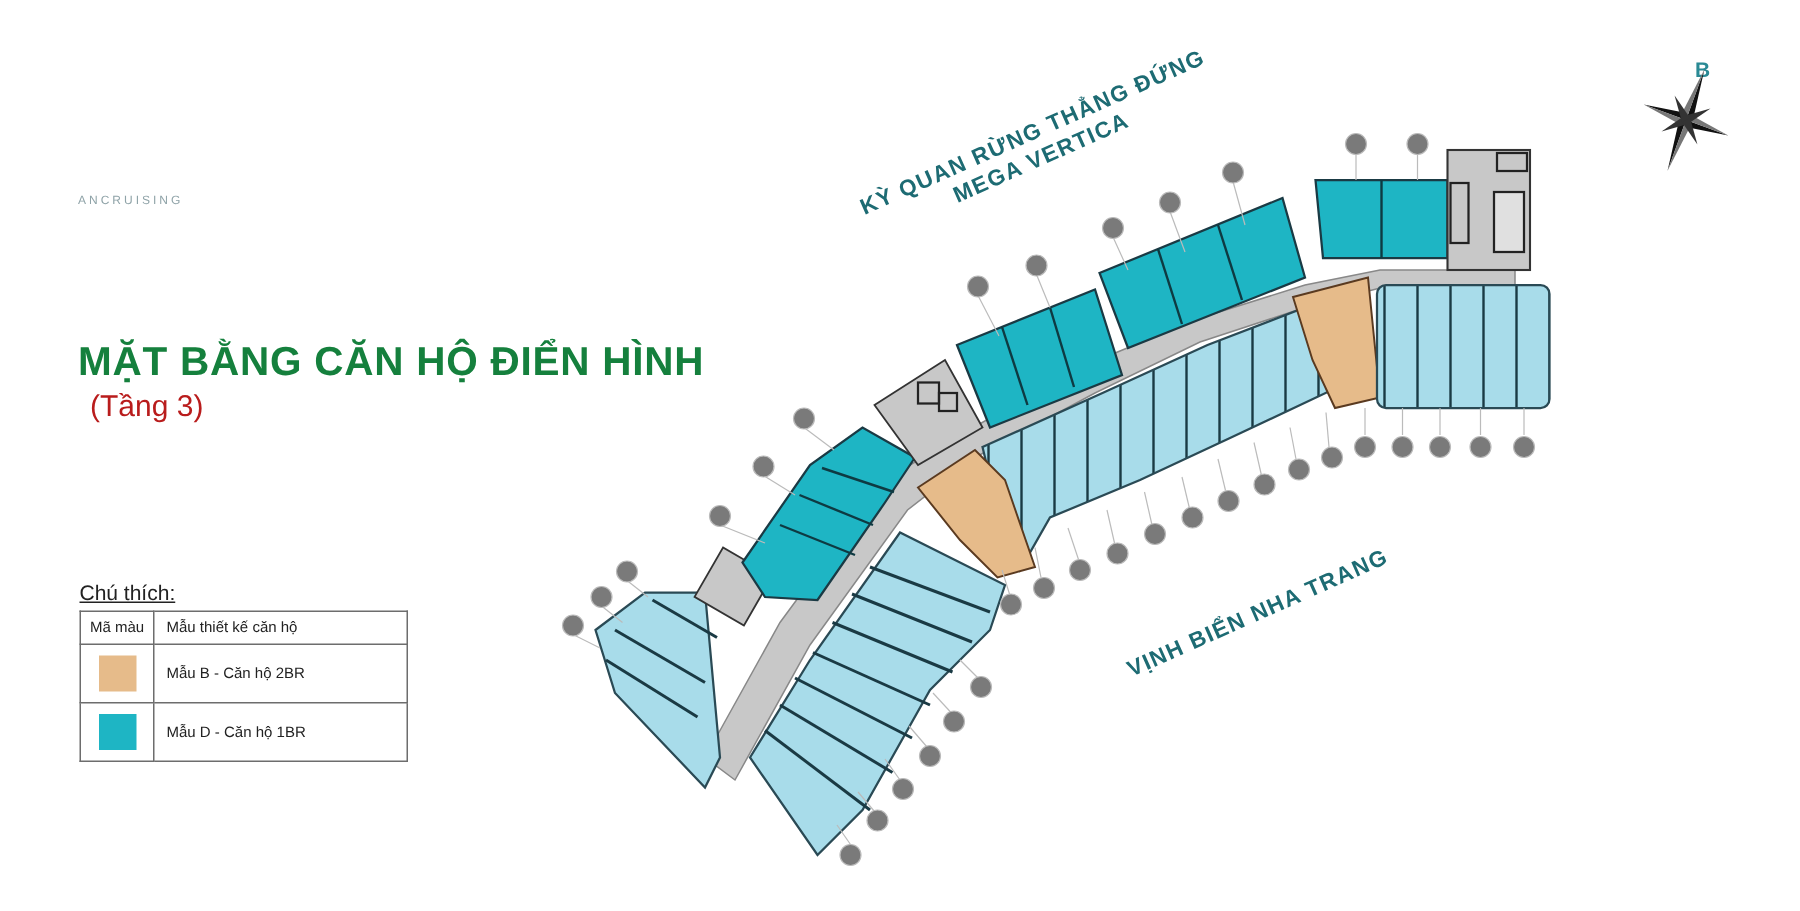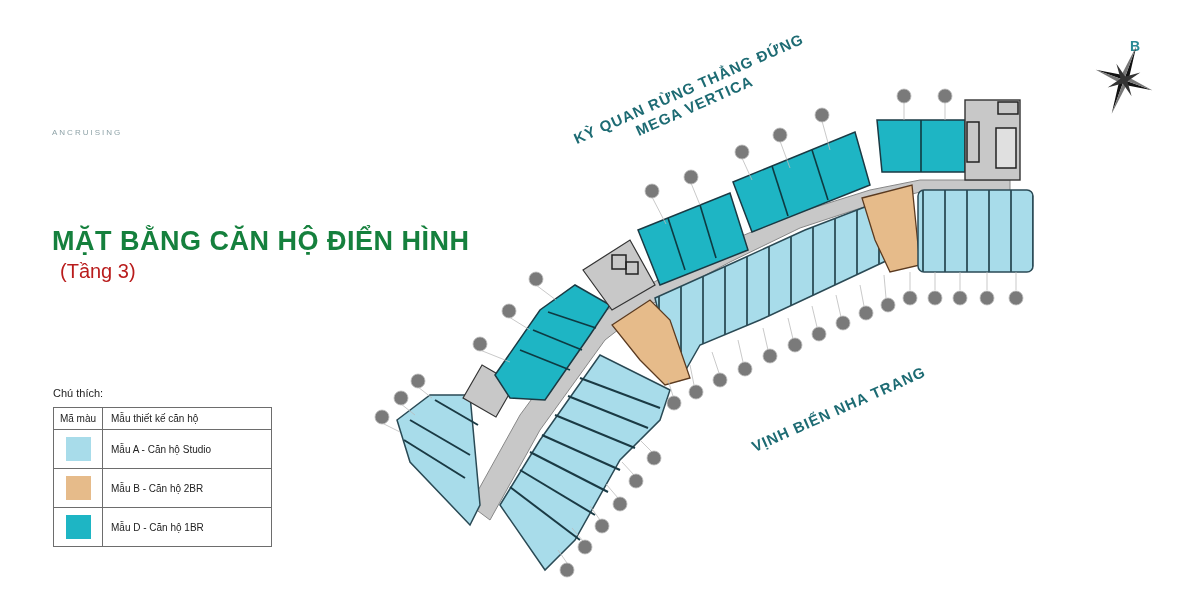--- a/index.html
+++ b/index.html
@@ -1,21 +1,21 @@
 <!DOCTYPE html>
 <html><head>
 <meta charset="utf-8">
 <style>
   html,body{margin:0;padding:0;background:#ffffff;}
   body{width:1200px;height:607px;position:relative;overflow:hidden;font-family:"Liberation Sans","DejaVu Sans",sans-serif;}
   .logo{position:absolute;left:52px;top:34px;width:88px;text-align:left;}
   .logo-text{font-size:8px;letter-spacing:2px;color:#8fa3a8;margin-top:4px;}
   .title{position:absolute;left:52px;top:226px;font-size:27px;font-weight:bold;color:#15803d;letter-spacing:0.5px;white-space:nowrap;}
   .subtitle{position:absolute;left:60px;top:260px;font-size:20px;color:#b91c1c;white-space:nowrap;}
-  .legend-caption{position:absolute;left:53px;top:387px;font-size:11px;color:#222;}
+  .legend-caption{position:absolute;left:53px;top:387px;font-size:14px;color:#222;text-decoration:underline;}
   table.legend{position:absolute;left:53px;top:407px;border-collapse:collapse;font-size:10px;color:#222;}
   table.legend td,table.legend th{border:1px solid #6d6d6d;height:38px;padding:0 8px;text-align:left;font-weight:normal;}
   table.legend th{height:21px;}
   table.legend th.c1,table.legend td.c1{width:48px;text-align:center;padding:0;}
   table.legend td.c2,table.legend th.c2{width:152px;margin-left:32px;}
   .swatch{display:inline-block;width:25px;height:24px;vertical-align:middle;}
   .map{position:absolute;left:0;top:0;}
   .compass{position:absolute;left:1088px;top:36px;}
   .compass-b{position:absolute;left:1130px;top:38px;font-size:14px;font-weight:bold;color:#2a8a95;}
   .label-rot{position:absolute;font-weight:bold;color:#1d6b73;white-space:nowrap;transform-origin:left bottom;letter-spacing:1px;}
@@ -49,24 +49,20 @@
 <div class="subtitle">(Tầng 3)</div>
 
 <div class="legend-caption">Chú thích:</div>
 <table class="legend">
   <tbody>
       <tr>
     <th class="c1">Mã màu</th>
     <th class="c2">Mẫu thiết kế căn hộ</th>
   </tr>
   <tr>
-    <td class="c1"><span class="swatch" style="background:#a8dcea"></span></td>
-    <td class="c2">Mẫu A - Căn hộ Studio</td>
-  </tr>
-  <tr>
     <td class="c1"><span class="swatch" style="background:#e6bb8a"></span></td>
     <td class="c2">Mẫu B - Căn hộ 2BR</td>
   </tr>
   <tr>
     <td class="c1"><span class="swatch" style="background:#1eb5c4"></span></td>
     <td class="c2">Mẫu D - Căn hộ 1BR</td>
   </tr>
 </tbody>
   </table>
 

